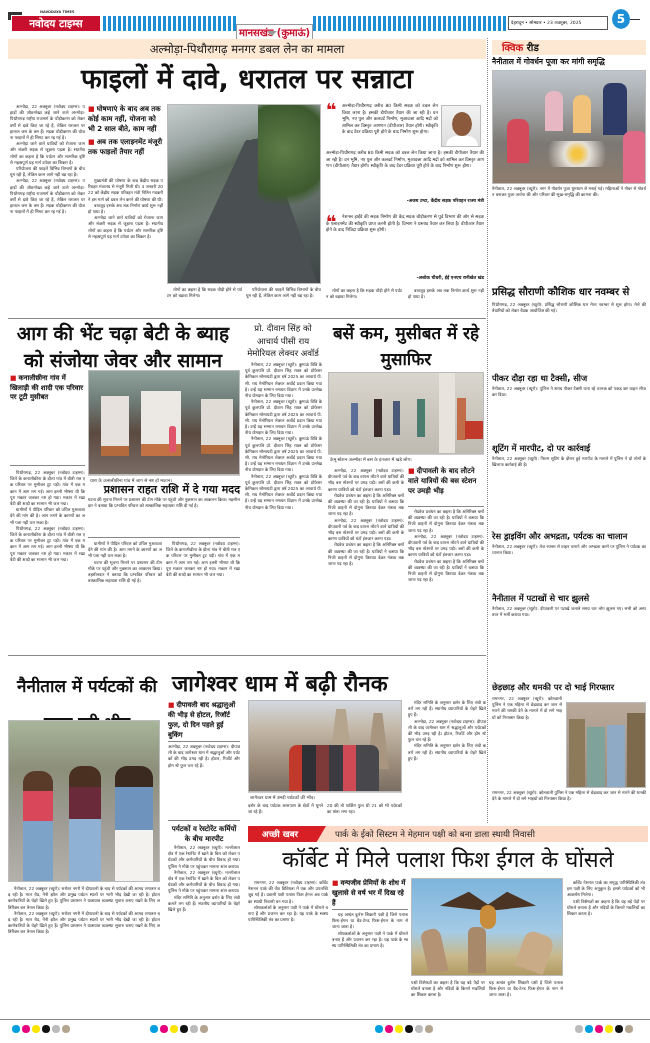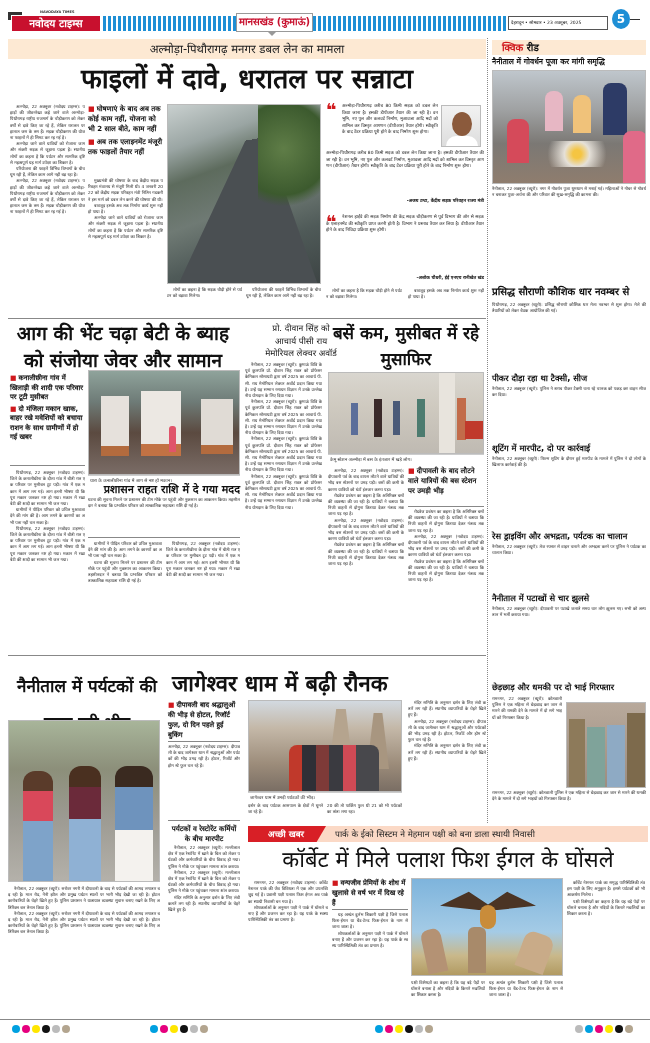--- a/index.html
+++ b/index.html
@@ -19,21 +19,21 @@
 .side-h{font-weight:bold;font-size:9.5px;color:#111;line-height:1.2}
 </style>
 </head>
 <body>
 
 <div class="abs" style="left:0;top:0;width:650px;height:36px">
   <div class="abs" style="left:8px;top:12px;width:14px;height:8px;border-left:3px solid #333;border-top:3px solid #333"></div>
   <div class="abs" style="left:40px;top:10px;font-size:3.5px;color:#333;font-weight:bold">NAVODAYA TIMES</div>
   <div class="abs" style="left:12px;top:16px;width:88px;height:15px;background:#c8102e;color:#fff;font-weight:bold;font-size:10.5px;line-height:15px;text-align:center">नवोदय टाइम्स</div>
   <div class="abs stripes" style="left:103px;top:16px;width:133px;height:15px"></div>
-  <div class="abs" style="left:236px;top:13px;width:77px;height:19px;border:1.5px solid #999;background:#fff;color:#c8102e;font-weight:bold;font-size:10px;line-height:16px;text-align:center">मानसखंड (कुमाऊं)</div>
+  <div class="abs" style="left:236px;top:24px;width:77px;height:19px;border:1.5px solid #999;background:#fff;color:#c8102e;font-weight:bold;font-size:10px;line-height:16px;text-align:center">मानसखंड (कुमाऊं)</div>
   <div class="abs" style="left:267px;top:31px;width:0;height:0;border-left:5px solid transparent;border-right:5px solid transparent;border-top:5px solid #999"></div>
   <div class="abs stripes" style="left:313px;top:16px;width:195px;height:15px"></div>
   <div class="abs" style="left:508px;top:16px;width:100px;height:14px;border:1px solid #555;background:#fff;font-size:4.5px;line-height:12px;padding-left:2px;color:#111">देहरादून • सोमवार • 23 अक्तूबर, 2025</div>
   <div class="abs" style="left:612px;top:9px;width:18px;height:20px;border-radius:50%;background:#1e8fd5;color:#fff;font-weight:bold;font-size:12px;line-height:20px;text-align:center">5</div>
   <div class="abs" style="left:630px;top:19px;width:10px;height:1px;background:#333"></div>
 </div>
 
 <div class="abs" style="left:8px;top:39px;width:478px;height:20px;background:#fde9d3;font-size:11.5px;line-height:20px;text-align:center;color:#222">अल्मोड़ा-पिथौरागढ़ मनगर डबल लेन का मामला</div>
 
 <div class="abs hl" style="left:8px;top:60px;width:478px;font-size:27px;line-height:38px">फाइलों में दावे, धरातल पर सन्नाटा</div>
@@ -82,21 +82,20 @@
   </div>
 <div class="abs txt" style="left:408px;top:288px;width:76px;height:28px">
     <p>बावजूद इसके अब तक निर्माण कार्य शुरू नहीं हो पाया है।</p>
   </div>
 
 <div class="abs rule" style="left:8px;top:318px;width:478px;height:1px"></div>
 
 <div class="abs hl" style="left:8px;top:320px;width:230px;font-size:19px;line-height:27px">आग की भेंट चढ़ा बेटी के ब्याह को संजोया जेवर और सामान</div>
 <div class="abs" style="left:10px;top:374px;width:75px">
   <div class="sub bullet" style="font-size:6.8px;line-height:9.5px">कनालीछीना गांव में खिलाड़ी की शादी एक परिवार पर टूटी मुसीबत</div>
-  <div class="sub bullet" style="font-size:6.8px;line-height:9.5px;margin-top:2px">दो मंजिला मकान खाक, बाहर रखे मवेशियों को बचाया राशन के साथ ग्रामीणों में हो गई खबर</div>
 </div>
 <div class="abs rule" style="left:10px;top:465px;width:75px;height:1px"></div>
 <div class="abs txt" style="left:10px;top:470px;width:75px;height:180px">
   <p>पिथौरागढ़, 22 अक्तूबर (नवोदय टाइम्स): जिले के कनालीछीना के दौला गांव में बीती रात एक परिवार पर मुसीबत टूट पड़ी। गांव में एक मकान में आग लग गई। आग इतनी भीषण थी कि पूरा मकान जलकर नष्ट हो गया। मकान में रखा बेटी की शादी का सामान भी जल गया।</p>
   <p>ग्रामीणों ने पीड़ित परिवार को उचित मुआवजा देने की मांग की है। आग लगने के कारणों का अभी पता नहीं चल सका है।</p>
   <p>पिथौरागढ़, 22 अक्तूबर (नवोदय टाइम्स): जिले के कनालीछीना के दौला गांव में बीती रात एक परिवार पर मुसीबत टूट पड़ी। गांव में एक मकान में आग लग गई। आग इतनी भीषण थी कि पूरा मकान जलकर नष्ट हो गया। मकान में रखा बेटी की शादी का सामान भी जल गया।</p>
 </div>
 <div class="abs photo" style="left:88px;top:370px;width:152px;height:105px;background:linear-gradient(180deg,#8fa39b 0%,#6e7b77 30%,#5b4a40 60%,#7a6c66 100%)">
   <div class="abs" style="left:12px;top:25px;width:28px;height:60px;background:#e6e1dc;border-bottom:10px solid #b36b3e"></div>
   <div class="abs" style="left:52px;top:20px;width:40px;height:65px;background:#ece8e3;border-bottom:12px solid #c27244"></div>
@@ -108,21 +107,21 @@
 <div class="abs txt" style="left:88px;top:497px;width:152px;height:38px">घटना की सूचना मिलने पर प्रशासन की टीम मौके पर पहुंची और नुकसान का आकलन किया। तहसीलदार ने बताया कि प्रभावित परिवार को तात्कालिक सहायता राशि दी गई है।</div>
 <div class="abs rule" style="left:88px;top:537px;width:152px;height:1px"></div>
 <div class="abs txt" style="left:88px;top:541px;width:74px;height:110px">
     <p>ग्रामीणों ने पीड़ित परिवार को उचित मुआवजा देने की मांग की है। आग लगने के कारणों का अभी पता नहीं चल सका है।</p>
     <p>घटना की सूचना मिलने पर प्रशासन की टीम मौके पर पहुंची और नुकसान का आकलन किया। तहसीलदार ने बताया कि प्रभावित परिवार को तात्कालिक सहायता राशि दी गई है।</p>
   </div>
 <div class="abs txt" style="left:166px;top:541px;width:74px;height:110px">
     <p>पिथौरागढ़, 22 अक्तूबर (नवोदय टाइम्स): जिले के कनालीछीना के दौला गांव में बीती रात एक परिवार पर मुसीबत टूट पड़ी। गांव में एक मकान में आग लग गई। आग इतनी भीषण थी कि पूरा मकान जलकर नष्ट हो गया। मकान में रखा बेटी की शादी का सामान भी जल गया।</p>
   </div>
 
-<div class="abs hl" style="left:261px;top:322px;width:80px;font-size:8.5px;line-height:12.5px;font-weight:normal;color:#111">प्रो. दीवान सिंह को आचार्य पीसी राय मेमोरियल लेक्चर अवॉर्ड</div>
+<div class="abs hl" style="left:243px;top:322px;width:80px;font-size:8.5px;line-height:12.5px;font-weight:normal;color:#111">प्रो. दीवान सिंह को आचार्य पीसी राय मेमोरियल लेक्चर अवॉर्ड</div>
 <div class="abs txt" style="left:245px;top:362px;width:77px;height:290px">
   <p>नैनीताल, 22 अक्तूबर (ब्यूरो): कुमाऊं विवि के पूर्व कुलपति प्रो. दीवान सिंह रावत को प्रोफेसर केमिकल सोसायटी द्वारा वर्ष 2025 का आचार्य पी.सी. राय मेमोरियल लेक्चर अवॉर्ड प्रदान किया गया है। उन्हें यह सम्मान रसायन विज्ञान में उनके उल्लेखनीय योगदान के लिए दिया गया।</p>
   <p>नैनीताल, 22 अक्तूबर (ब्यूरो): कुमाऊं विवि के पूर्व कुलपति प्रो. दीवान सिंह रावत को प्रोफेसर केमिकल सोसायटी द्वारा वर्ष 2025 का आचार्य पी.सी. राय मेमोरियल लेक्चर अवॉर्ड प्रदान किया गया है। उन्हें यह सम्मान रसायन विज्ञान में उनके उल्लेखनीय योगदान के लिए दिया गया।</p>
   <p>नैनीताल, 22 अक्तूबर (ब्यूरो): कुमाऊं विवि के पूर्व कुलपति प्रो. दीवान सिंह रावत को प्रोफेसर केमिकल सोसायटी द्वारा वर्ष 2025 का आचार्य पी.सी. राय मेमोरियल लेक्चर अवॉर्ड प्रदान किया गया है। उन्हें यह सम्मान रसायन विज्ञान में उनके उल्लेखनीय योगदान के लिए दिया गया।</p>
   <p>नैनीताल, 22 अक्तूबर (ब्यूरो): कुमाऊं विवि के पूर्व कुलपति प्रो. दीवान सिंह रावत को प्रोफेसर केमिकल सोसायटी द्वारा वर्ष 2025 का आचार्य पी.सी. राय मेमोरियल लेक्चर अवॉर्ड प्रदान किया गया है। उन्हें यह सम्मान रसायन विज्ञान में उनके उल्लेखनीय योगदान के लिए दिया गया।</p>
 </div>
 
 <div class="abs hl" style="left:328px;top:320px;width:156px;font-size:17px;line-height:26px">बसें कम, मुसीबत में रहे मुसाफिर</div>
 <div class="abs photo" style="left:328px;top:372px;width:156px;height:82px;background:linear-gradient(180deg,#d9d6cf 0%,#cfcac0 40%,#bfbab2 100%)">
   <div class="abs" style="left:110px;top:0;width:16px;height:82px;background:#e8e4dd"></div>
@@ -180,21 +179,21 @@
   </div>
 <div class="abs rule" style="left:168px;top:820px;width:72px;height:1px"></div>
 <div class="abs" style="left:168px;top:824px;width:72px;text-align:center;font-weight:bold;font-size:7px;line-height:10px">पर्यटकों व रेस्टोरेंट कर्मियों के बीच मारपीट</div>
 <div class="abs txt" style="left:168px;top:845px;width:72px;height:170px">
     <p>नैनीताल, 22 अक्तूबर (ब्यूरो): मल्लीताल क्षेत्र में एक रेस्टोरेंट में खाने के बिल को लेकर पर्यटकों और कर्मचारियों के बीच विवाद हो गया। पुलिस ने मौके पर पहुंचकर मामला शांत कराया।</p>
     <p>नैनीताल, 22 अक्तूबर (ब्यूरो): मल्लीताल क्षेत्र में एक रेस्टोरेंट में खाने के बिल को लेकर पर्यटकों और कर्मचारियों के बीच विवाद हो गया। पुलिस ने मौके पर पहुंचकर मामला शांत कराया।</p>
     <p>मंदिर समिति के अनुसार दर्शन के लिए लंबी कतारें लग रही हैं। स्थानीय व्यापारियों के चेहरे खिले हुए हैं।</p>
   </div>
 
 <div class="abs" style="left:248px;top:826px;width:400px;height:16px;background:#fbd9c6"></div>
-<div class="abs" style="left:248px;top:826px;width:78px;height:16px;background:#d81f26;color:#fff;font-weight:bold;font-size:8.5px;line-height:16px;padding-left:20px;clip-path:polygon(0 0,100% 0,88% 100%,0 100%)">अच्छी खबर</div>
+<div class="abs" style="left:248px;top:826px;width:78px;height:16px;background:#d81f26;color:#fff;font-weight:bold;font-size:8.5px;line-height:16px;padding-left:14px;clip-path:polygon(0 0,100% 0,88% 100%,0 100%)">अच्छी खबर</div>
 <div class="abs" style="left:335px;top:826px;width:310px;height:16px;font-size:8.6px;line-height:16px;color:#222">पार्क के ईको सिस्टम ने मेहमान पक्षी को बना डाला स्थायी निवासी</div>
 <div class="abs hl" style="left:248px;top:845px;width:400px;font-size:22px;line-height:30px;font-weight:normal">कॉर्बेट में मिले पलाश फिश ईगल के घोंसले</div>
 <div class="abs txt" style="left:248px;top:880px;width:80px;height:136px">
     <p>रामनगर, 22 अक्तूबर (नवोदय टाइम्स): कॉर्बेट नेशनल पार्क की जैव विविधता में एक और उपलब्धि जुड़ गई है। प्रवासी पक्षी पलाश फिश ईगल अब पार्क का स्थायी निवासी बन गया है।</p>
     <p>शोधकर्ताओं के अनुसार पक्षी ने पार्क में घोंसले बनाए हैं और प्रजनन कर रहा है। यह पार्क के स्वस्थ पारिस्थितिकी तंत्र का प्रमाण है।</p>
   </div>
 <div class="abs sub bullet" style="left:332px;top:878px;width:76px;font-size:6.8px;line-height:10px">वन्यजीव प्रेमियों के शोध में खुलासे से वर्ष भर में दिख रहे हैं</div>
 <div class="abs rule" style="left:332px;top:909px;width:76px;height:1px"></div>
 <div class="abs txt" style="left:332px;top:912px;width:76px;height:104px">
     <p>यह अत्यंत दुर्लभ शिकारी पक्षी है जिसे पलाश फिश-ईगल या बैंड-टेल्ड फिश-ईगल के नाम से जाना जाता है।</p>

